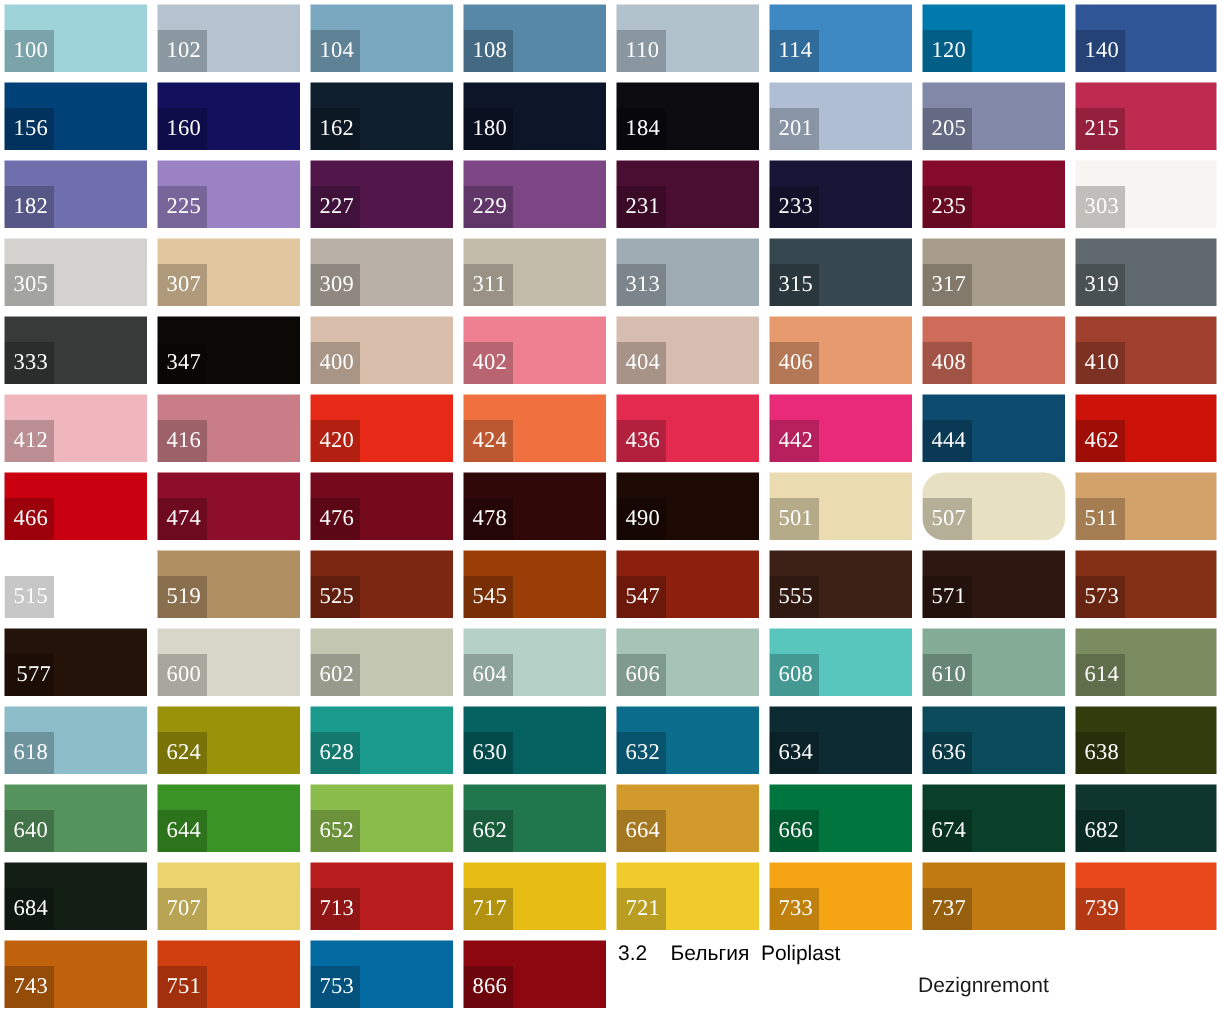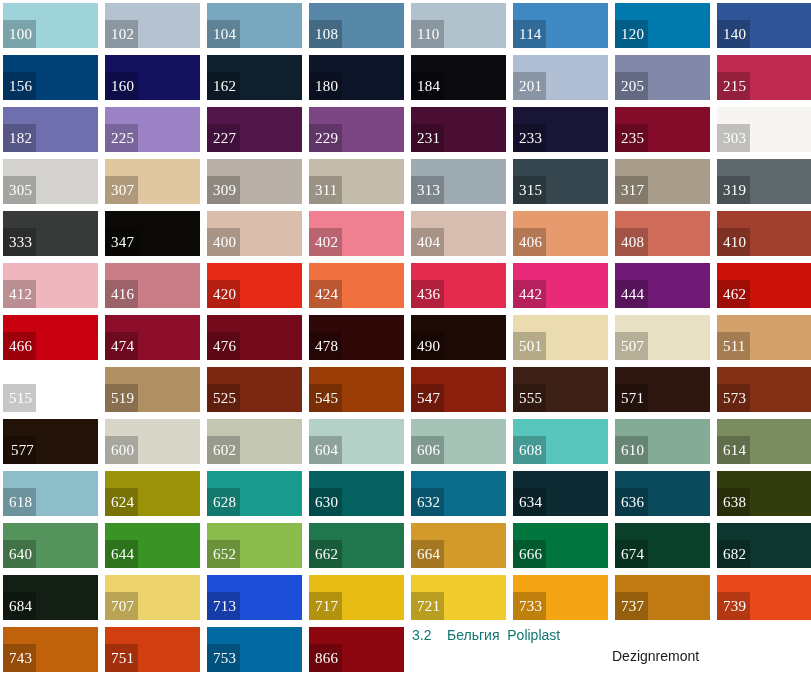--- a/index.html
+++ b/index.html
@@ -63,21 +63,21 @@
     width: 811px;
     height: 673px;
     pointer-events: none;
   }
   #caption-main {
     position: absolute;
     left: 412px;
     top: 627px;
     font-family: "Liberation Sans", sans-serif;
     font-size: 14px;
-    color: #0f766e;
+    color: #000000;
     white-space: pre;
   }
   #caption-watermark {
     position: absolute;
     left: 612px;
     top: 648px;
     font-family: "Liberation Sans", sans-serif;
     font-size: 14px;
     color: #1a1a1a;
     white-space: pre;
@@ -220,21 +220,21 @@
       </div>
       <div class="swatch" style="background: rgb(240, 113, 63);">
         <span class="swatch-label">424</span>
       </div>
       <div class="swatch" style="background: rgb(229, 42, 79);">
         <span class="swatch-label">436</span>
       </div>
       <div class="swatch" style="background: rgb(233, 42, 120);">
         <span class="swatch-label">442</span>
       </div>
-      <div class="swatch" style="background: #701a75; padding-left: 24px;">
+      <div class="swatch" style="background: #0c4a6e; padding-left: 24px;">
         <span class="swatch-label">444</span>
       </div>
       <div class="swatch" style="background: rgb(204, 18, 8);">
         <span class="swatch-label">462</span>
       </div>
       <div class="swatch" style="background: rgb(200, 0, 15);">
         <span class="swatch-label">466</span>
       </div>
       <div class="swatch" style="background: rgb(141, 14, 42);">
         <span class="swatch-label">474</span>
@@ -244,21 +244,21 @@
       </div>
       <div class="swatch" style="background: rgb(48, 8, 8);">
         <span class="swatch-label">478</span>
       </div>
       <div class="swatch" style="background: rgb(29, 10, 5);">
         <span class="swatch-label">490</span>
       </div>
       <div class="swatch" style="background: rgb(234, 219, 176);">
         <span class="swatch-label">501</span>
       </div>
-      <div class="swatch" style="background: rgb(232, 224, 195);">
+      <div class="swatch" style="background: rgb(232, 224, 195); border-radius: 14px;">
         <span class="swatch-label">507</span>
       </div>
       <div class="swatch" style="background: rgb(211, 162, 106);">
         <span class="swatch-label">511</span>
       </div>
       <div class="swatch">
         <span class="swatch-label">515</span>
       </div>
       <div class="swatch" style="background: rgb(176, 143, 99);">
         <span class="swatch-label">519</span>
@@ -352,21 +352,21 @@
       </div>
       <div class="swatch" style="background: rgb(14, 54, 47);">
         <span class="swatch-label">682</span>
       </div>
       <div class="swatch" style="background: rgb(19, 31, 21);">
         <span class="swatch-label">684</span>
       </div>
       <div class="swatch" style="background: rgb(236, 211, 107);">
         <span class="swatch-label">707</span>
       </div>
-      <div class="swatch" style="background: #1d4ed8;">
+      <div class="swatch" style="background: #b91c1c;">
         <span class="swatch-label">713</span>
       </div>
       <div class="swatch" style="background: rgb(230, 188, 21);">
         <span class="swatch-label">717</span>
       </div>
       <div class="swatch" style="background: rgb(239, 203, 43);">
         <span class="swatch-label">721</span>
       </div>
       <div class="swatch" style="background: rgb(245, 164, 19);">
         <span class="swatch-label">733</span>

